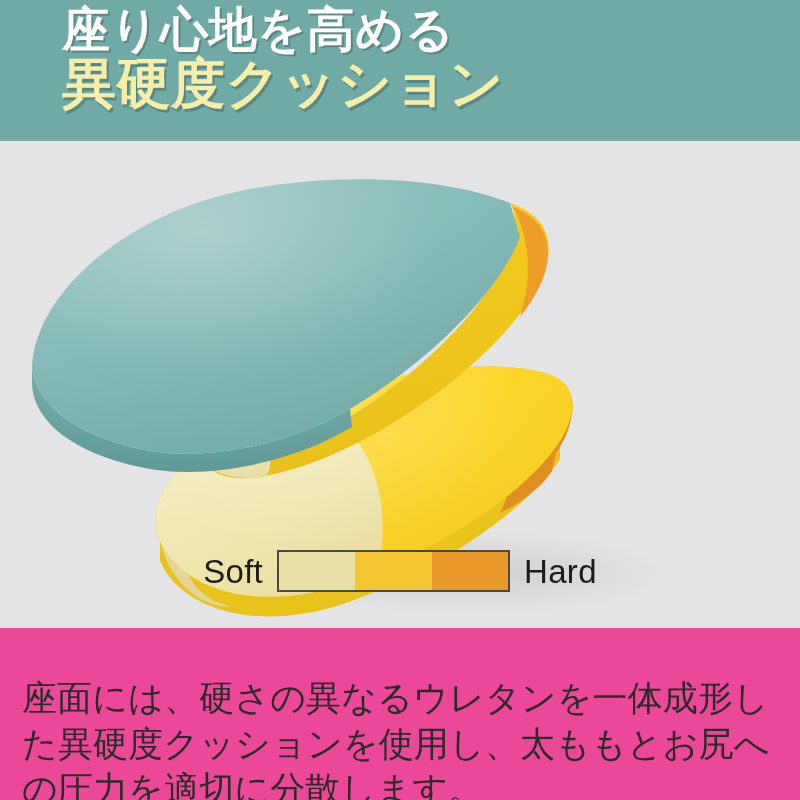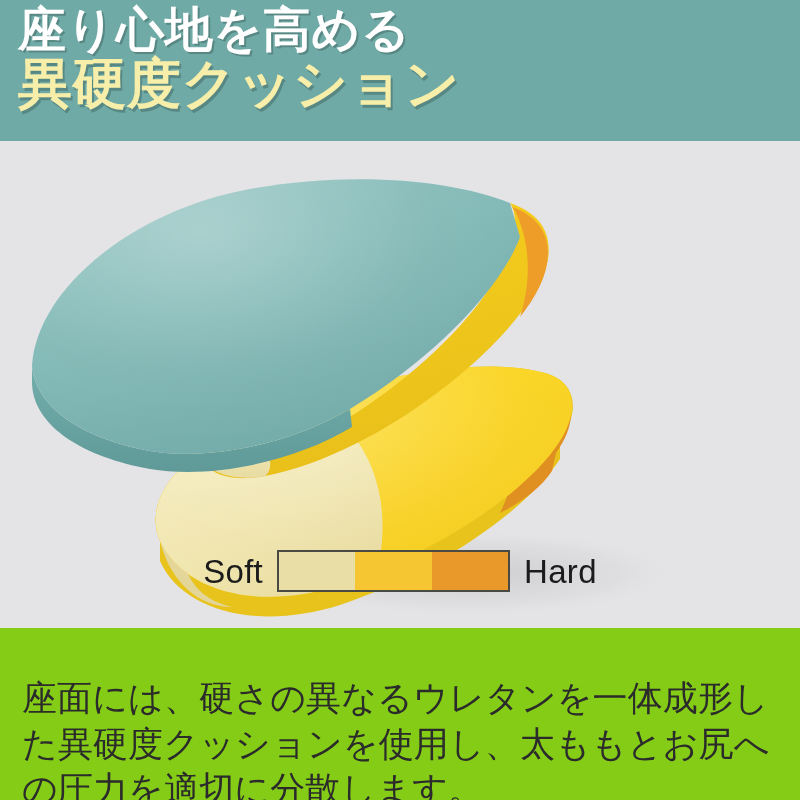--- a/index.html
+++ b/index.html
@@ -29,20 +29,21 @@
     height: 141px;
     background: #70aaa6;
     box-sizing: border-box;
     padding: 6px 0 0 18px;
   }
   .header-line {
     font-weight: bold;
     letter-spacing: 0.5px;
     line-height: 1.02;
     white-space: nowrap;
+    margin-left: 44px;
   }
   .header-line-1 {
     font-size: 48px;
     color: #ffffff;
     text-shadow: 2px 2px 0 rgba(60,95,92,0.45);
   }
   .header-line-2 {
     font-size: 54px;
     color: #f7efa9;
     text-shadow: 2px 3px 0 rgba(60,95,92,0.45);
@@ -103,21 +104,21 @@
   }
   .legend-seg { flex: 1 1 33.3333%; height: 100%; }
 
   
   .caption {
     position: absolute;
     left: 0;
     top: 628px;
     width: 800px;
     height: 172px;
-    background: #84cc16;
+    background: #ec4899;
     box-sizing: border-box;
     padding: 12px 20px 0 22px;
   }
   .caption-text {
     font-size: 35px;
     line-height: 1.30;
     color: #2b2b2b;
     letter-spacing: 0.1px;
     text-align: left;
   }

